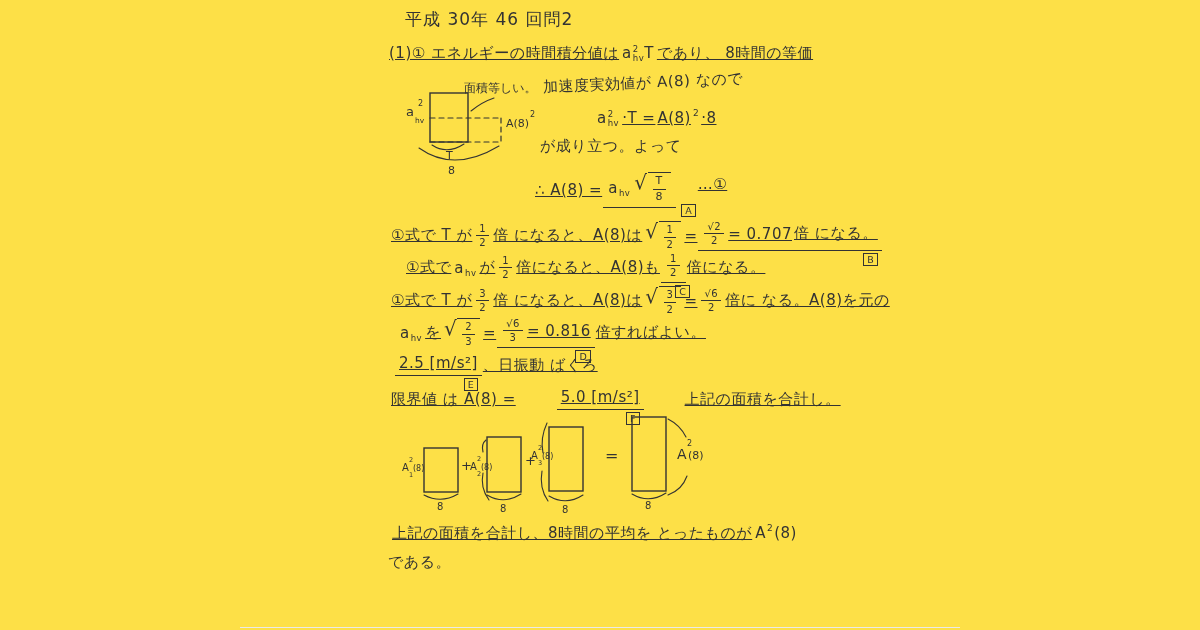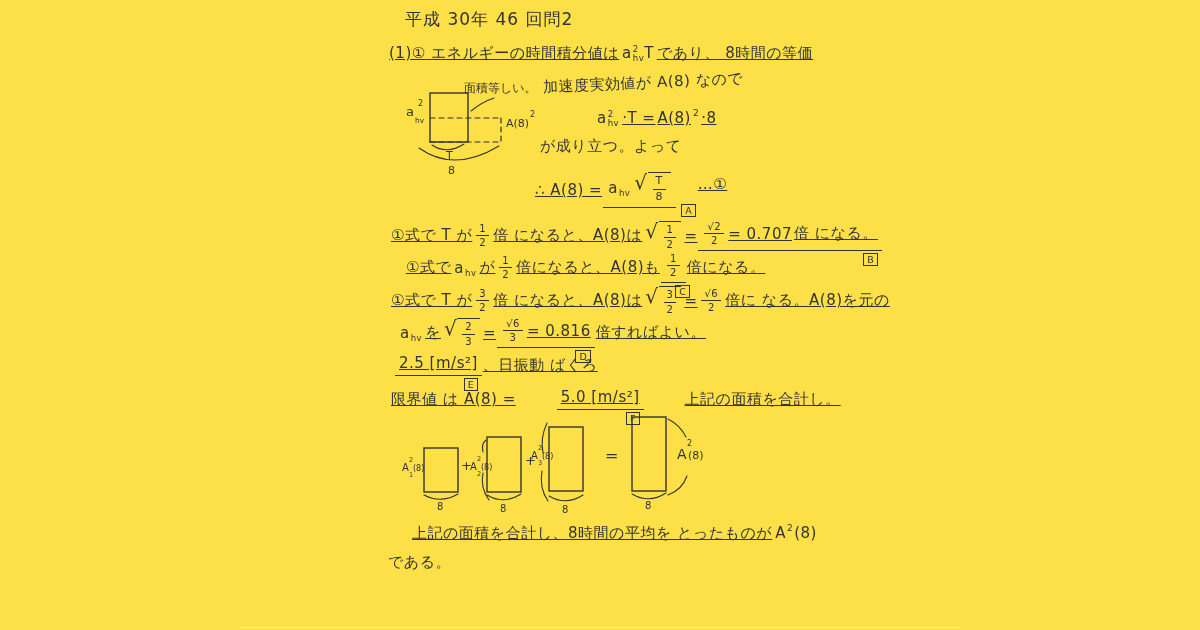--- a/index.html
+++ b/index.html
@@ -284,21 +284,21 @@
     <text x="88" y="57" font-size="8">(8)</text>
     <text x="138" y="46" font-size="10">A</text>
     <text x="145" y="37" font-size="6.5">2</text>
     <text x="145" y="52" font-size="6.5">3</text>
     <text x="149" y="46" font-size="8">(8)</text>
     <text x="284" y="46" font-size="14">A</text>
     <text x="294" y="33" font-size="8">2</text>
     <text x="295" y="46" font-size="11">(8)</text>
   </svg>
 
-  <div class="row" style="left:411px;top:520px;height:26px;align-items:center;">
+  <div class="row" style="left:391px;top:520px;height:26px;align-items:center;">
     <span class="tok">上記の面積を合計し、8時間の平均を とったものが</span>
     <span class="avar">
       <span class="base">A</span>
       <span class="sup">2</span>
       <span class="base">(8)</span>
     </span>
   </div>
   <div class="row" style="left:388px;top:553px;justify-content:center;">
     <span>である。</span>
   </div>

